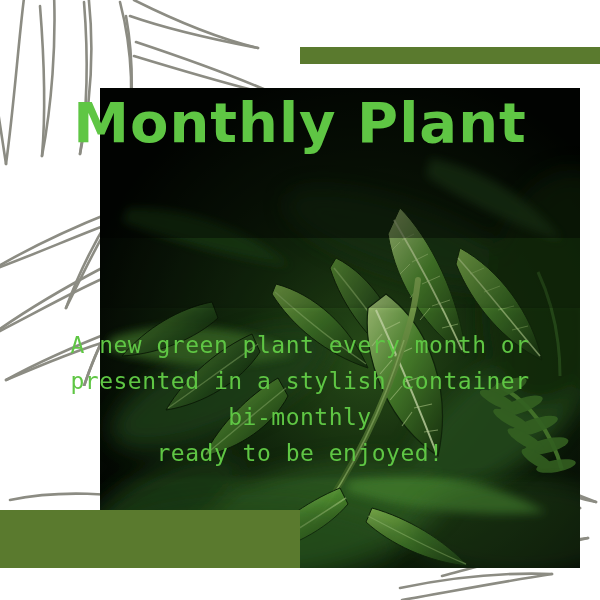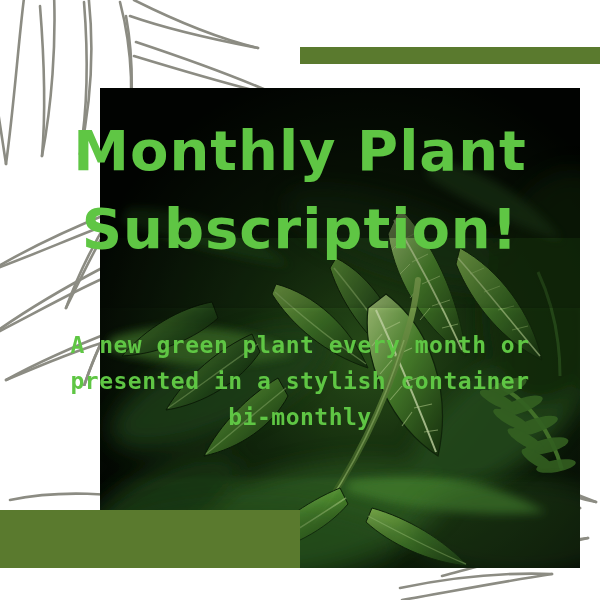--- a/index.html
+++ b/index.html
@@ -76,21 +76,21 @@
     inset: 0;
     width: 100%;
     height: 100%;
     display: block;
   }
 
   
   .title-block {
     position: absolute;
     left: 0;
-    top: 112px;
+    top: 84px;
     width: 600px;
     text-align: center;
     z-index: 6;
   }
   .title-line {
     font-family: "DejaVu Sans", sans-serif;
     font-weight: bold;
     font-size: 56px;
     line-height: 78px;
     color: #5fc644;
@@ -101,21 +101,21 @@
   .body-block {
     position: absolute;
     left: 0;
     top: 327px;
     width: 600px;
     text-align: center;
     z-index: 6;
   }
   .body-line {
     font-family: "DejaVu Sans Mono", monospace;
-    font-weight: bold;
+    font-weight: normal;
     font-size: 23px;
     line-height: 36px;
     color: #5fc644;
     letter-spacing: 0.5px;
     white-space: nowrap;
   }
 </style>
 </head>
 <body>
 
@@ -325,22 +325,22 @@
       <g filter="url(#soft3)" opacity="0.4">
         <rect x="0" y="220" width="480" height="170" fill="#000000" opacity="0.3"></rect>
       </g>
     </svg>
   </div>
 
   <div class="bar-bottom"></div>
 
   <div class="title-block">
     <div class="title-line">Monthly Plant</div>
-    <div class="title-line">Subscription!</div>
   </div>
 
   <div class="body-block">
     <div class="body-line">A new green plant every month or</div>
     <div class="body-line">presented in a stylish container</div>
     <div class="body-line">bi-monthly</div>
+    <div class="body-line">ready to be enjoyed!</div>
   </div>
 
 </div>
 
 </body></html>

